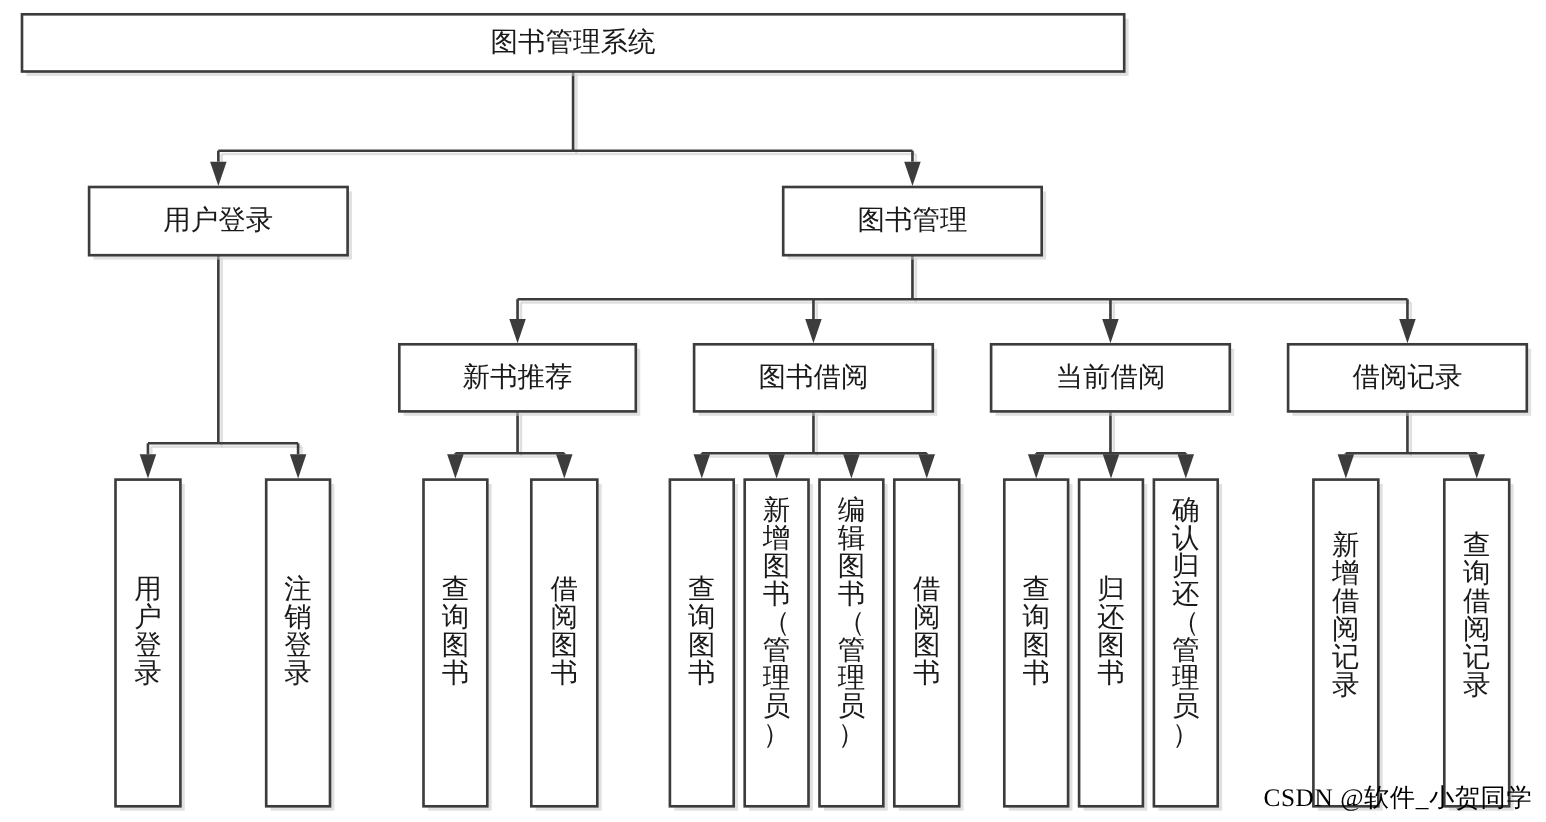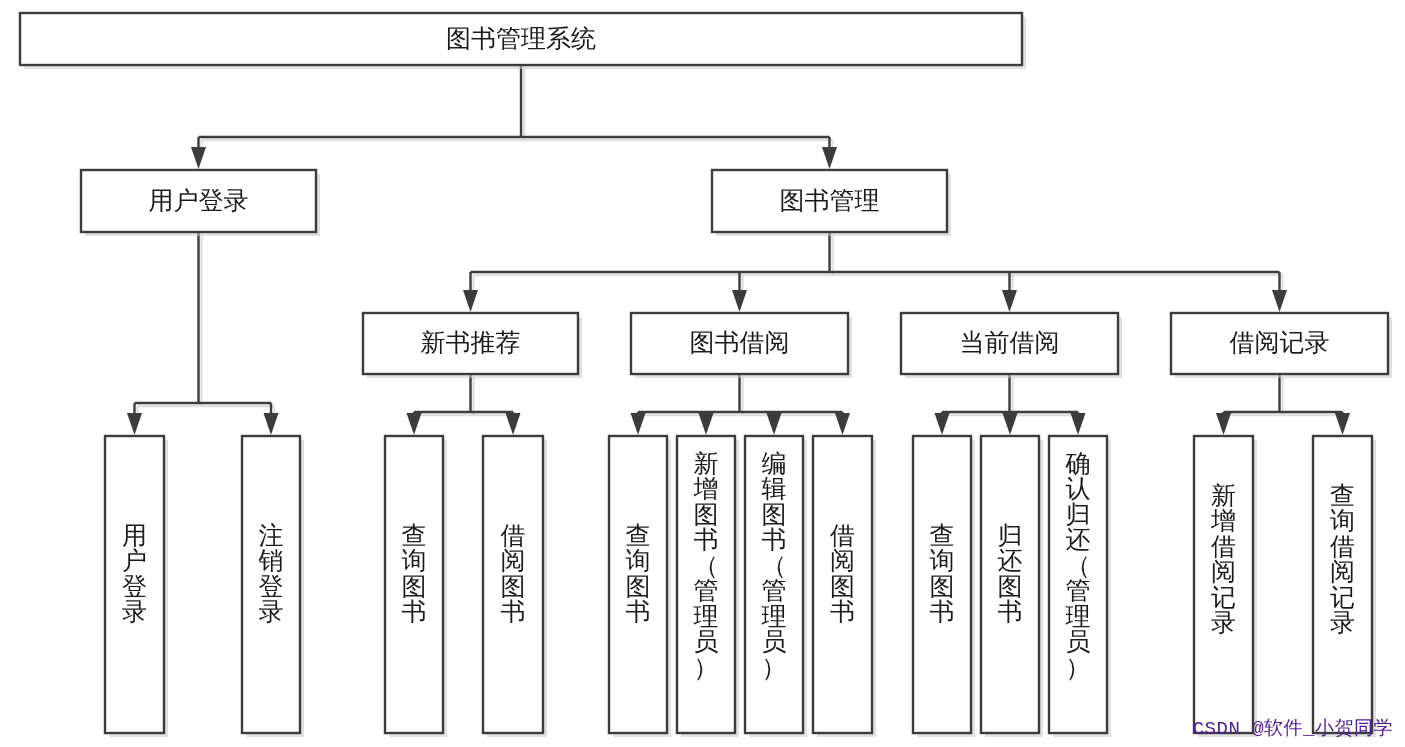--- a/index.html
+++ b/index.html
@@ -54,23 +54,23 @@
     font-family: "Liberation Sans", "DejaVu Sans", sans-serif;
     font-size: 25px;
     fill: #1a1a1a;
     text-anchor: middle;
     dominant-baseline: middle;
   }
   .watermark {
     position: absolute;
     right: 12px;
     bottom: 6px;
-    font-family: Liberation Mono, monospace;
-    font-size: 19px;
-    color: #4c1d95;
+    font-family: Liberation Serif, serif;
+    font-size: 23px;
+    color: #000000;
     letter-spacing: 0.5px;
     white-space: nowrap;
     pointer-events: none;
   }
 </style>
 </head>
 <body>
 
 <div id="diagram-root">
   <svg id="flow" viewBox="0 0 1405 747">

